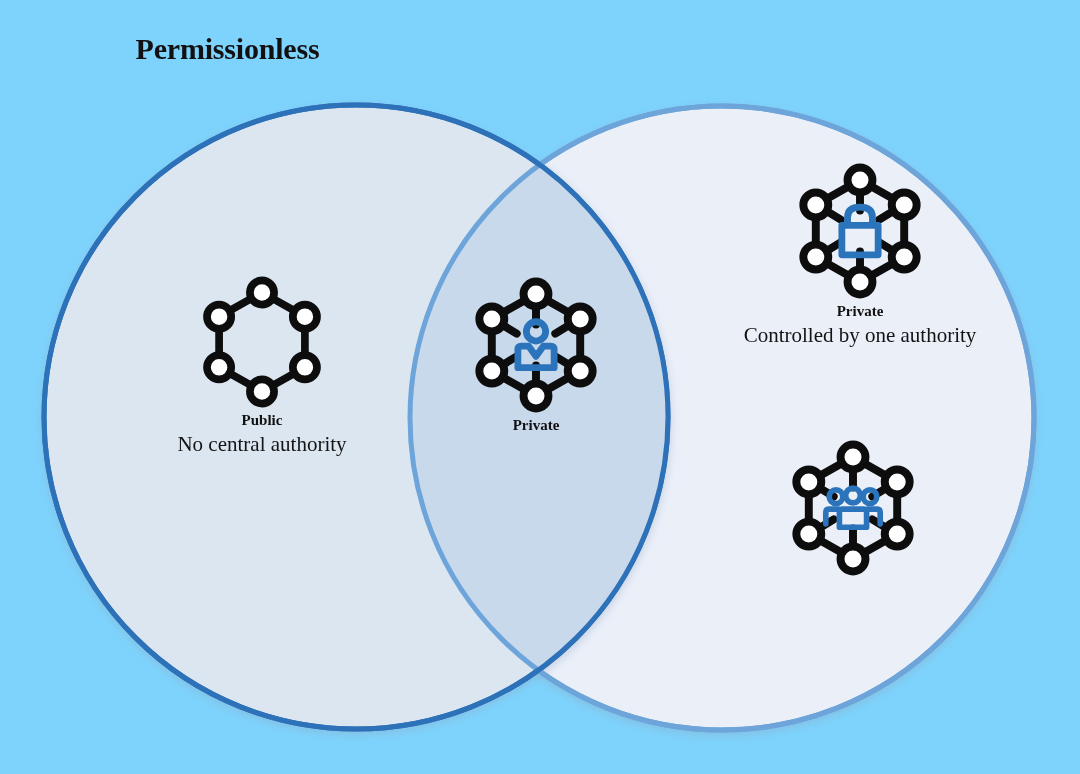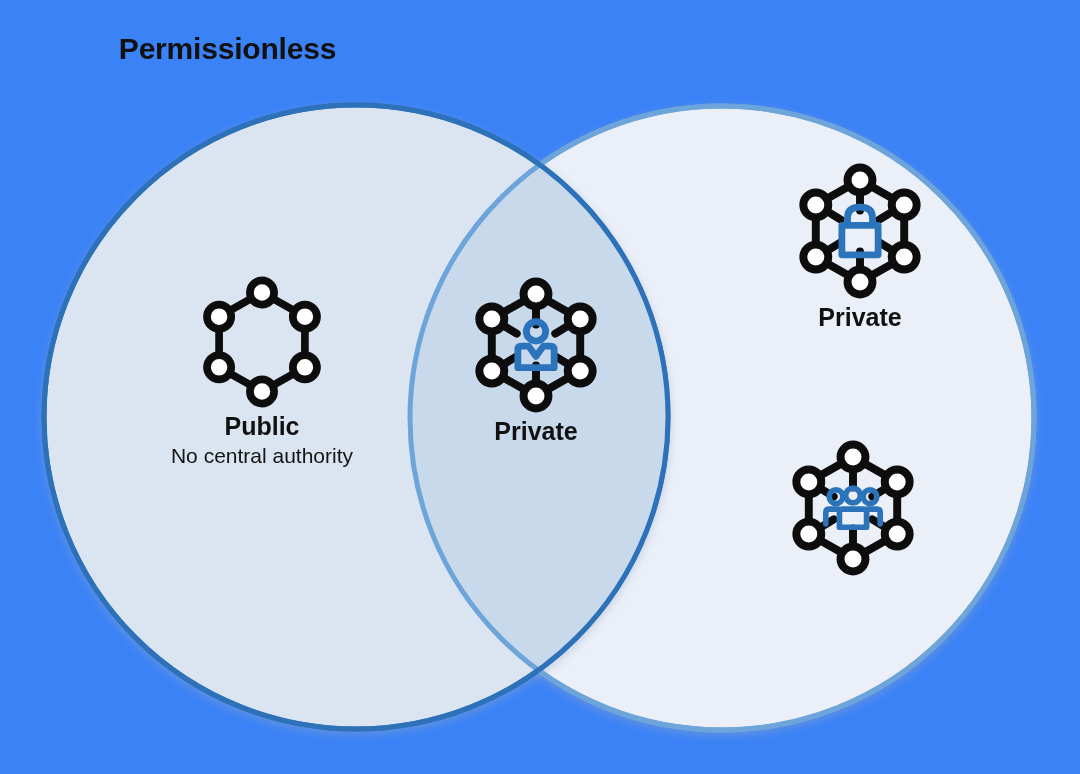--- a/index.html
+++ b/index.html
@@ -8,22 +8,23 @@
     background: #ffffff;
   }
   body {
     font-family: "Liberation Sans", sans-serif;
     -webkit-font-smoothing: antialiased;
   }
   #stage {
     position: relative;
     width: 1080px;
     height: 774px;
-    background: #3b82f6;
+    background: #7dd3fc;
     overflow: hidden;
+    font-family: Liberation Serif, serif;
   }
   #venn-svg {
     position: absolute;
     left: 0;
     top: 0;
     width: 1080px;
     height: 774px;
   }
 
   .hdr {
@@ -39,21 +40,21 @@
 
   .group {
     position: absolute;
     text-align: center;
   }
   .icon-wrap {
     display: block;
     margin: 0 auto;
   }
   .g-title {
-    font-size: 25px;
+    font-size: 15px;
     font-weight: bold;
     color: #111111;
     line-height: 1.18;
     margin-top: 4px;
     white-space: nowrap;
   }
   .g-desc {
     font-size: 21px;
     font-weight: normal;
     color: #141414;
@@ -177,20 +178,23 @@
         <circle cx="21" cy="83" r="11"></circle>
         <circle cx="99" cy="83" r="11"></circle>
         <circle cx="60" cy="105" r="11"></circle>
       </g>
       <g fill="none" stroke="#2b74bb" stroke-width="6" stroke-linejoin="round">
         <path d="M49 55 L49 48 Q49 39 60 39 Q71 39 71 48 L71 55"></path>
         <rect x="44" y="55" width="32" height="26"></rect>
       </g>
     </svg>
     <div class="g-title">Private</div>
+    <div class="g-desc">
+      <span>Controlled by one authority</span>
+    </div>
   </div>
 
   <div class="group" id="grp-consortium">
     <svg class="icon-wrap" width="136" height="136" viewBox="0 0 120 120">
       <g fill="none" stroke="#0d0d0d" stroke-width="7" stroke-linecap="round">
         <line x1="60" y1="15" x2="21" y2="37"></line>
         <line x1="60" y1="15" x2="99" y2="37"></line>
         <line x1="21" y1="37" x2="21" y2="83"></line>
         <line x1="99" y1="37" x2="99" y2="83"></line>
         <line x1="21" y1="83" x2="60" y2="105"></line>

